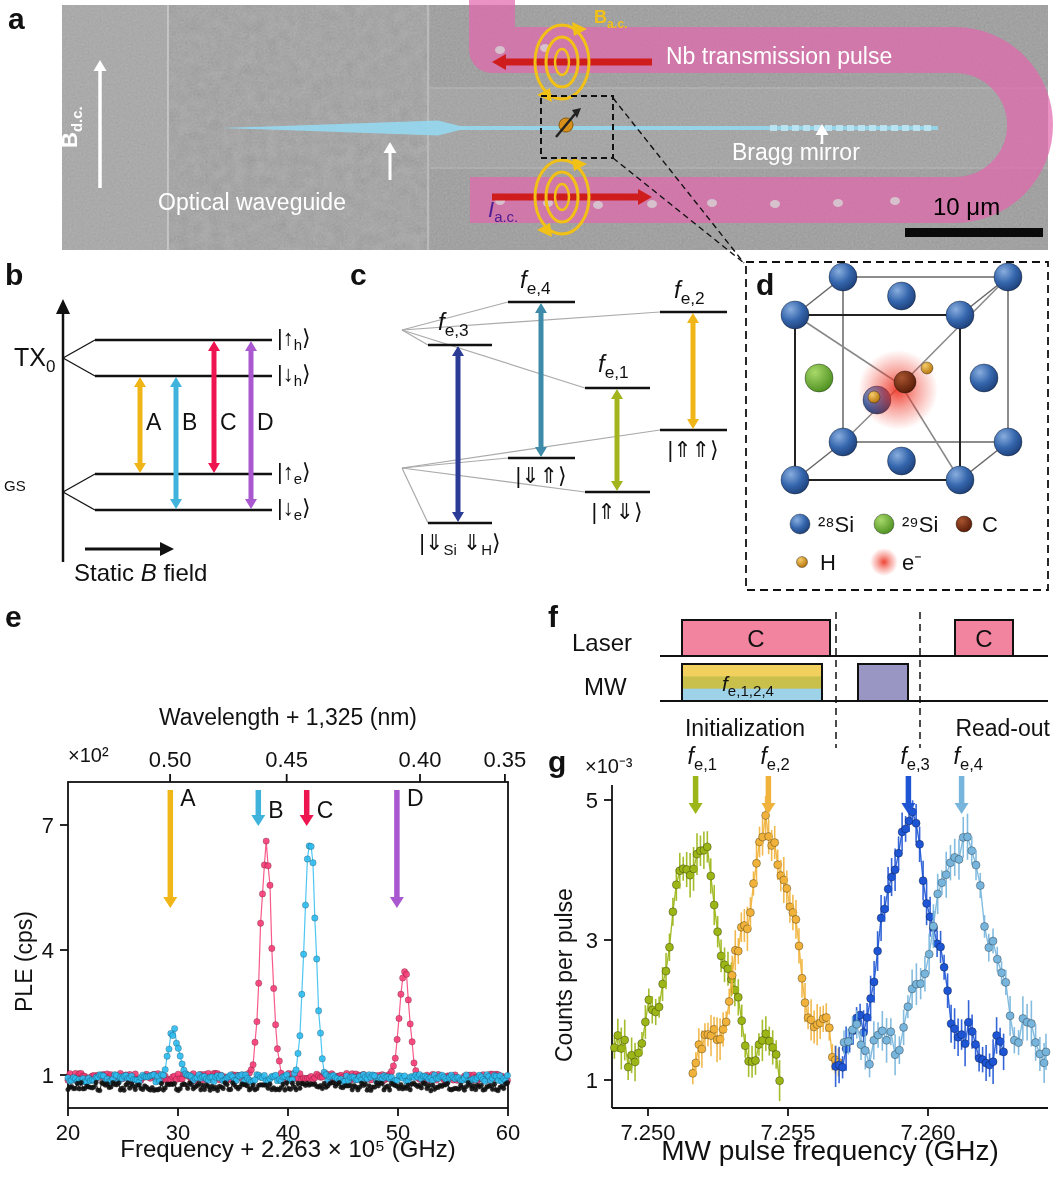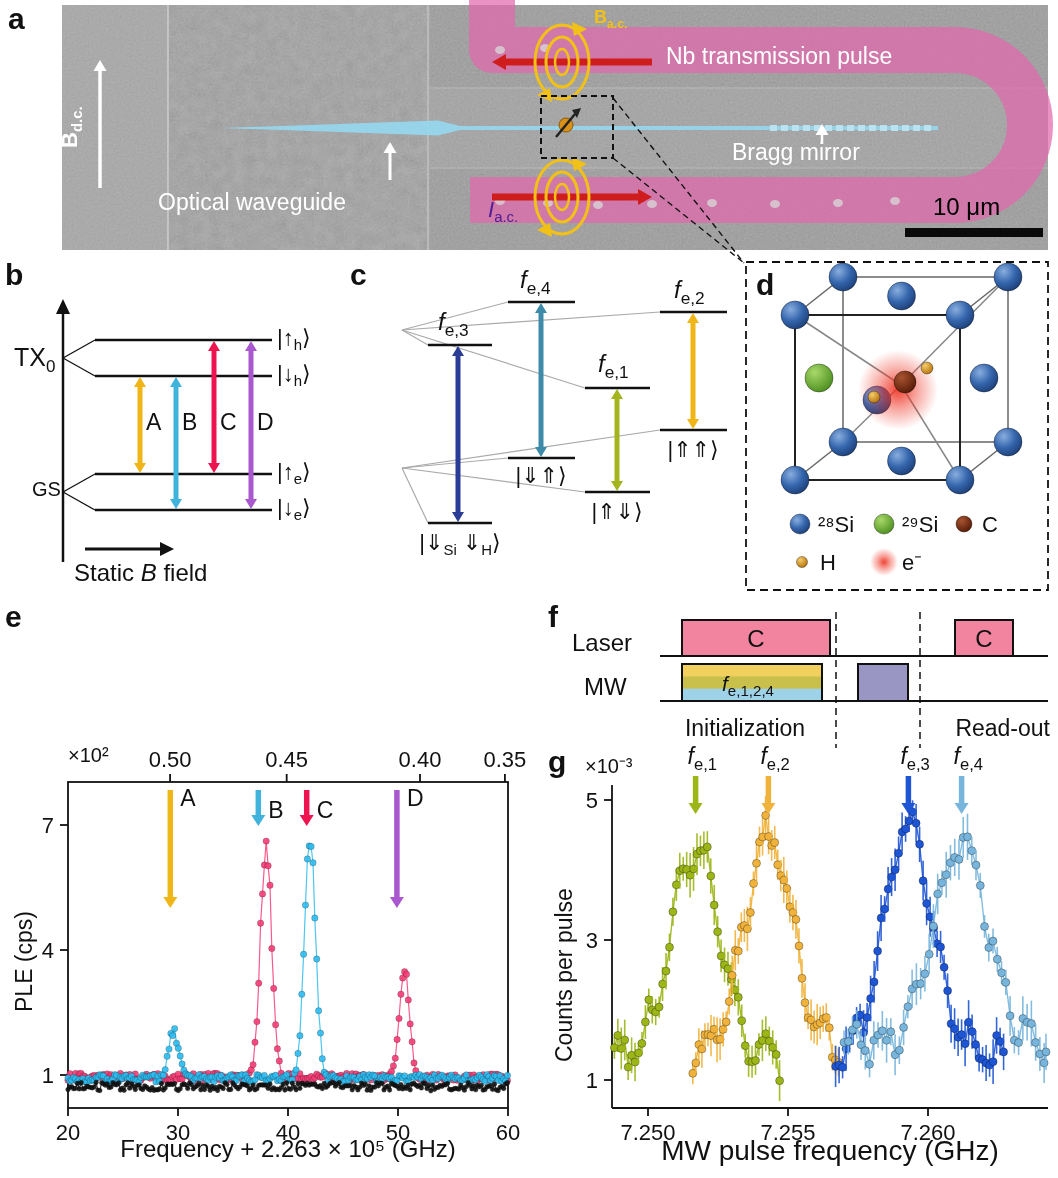--- a/index.html
+++ b/index.html
@@ -1418,27 +1418,28 @@
 
   <div class="lbl white" style="left:58px;top:148px;font-weight:bold;transform:rotate(-90deg);transform-origin:0 0;"><span>B</span><sub>d.c.</sub></div>
   <div class="lbl" style="left:594px;top:8px;color:#f2c117;font-weight:bold;font-size:18px"><span>B</span><sub>a.c.</sub></div>
   <div class="lbl white" style="left:666px;top:44px;font-size:23px">Nb transmission pulse</div>
   <div class="lbl white" style="left:732px;top:140px;font-size:23px">Bragg mirror</div>
   <div class="lbl white" style="left:158px;top:190px;font-size:23px">Optical waveguide</div>
   <div class="lbl" style="left:488px;top:198px;color:#4c1d95;font-size:22px"><i>I</i><sub>a.c.</sub></div>
   <div class="lbl" style="left:933px;top:194px;font-size:24px;color:#000">10 μm</div>
 
   <div class="lbl" style="left:14px;top:344px;font-size:25px"><span>TX</span><sub>0</sub></div>
-  <div class="lbl" style="left:32px;top:478px;font-size:20px">GS</div>
+  <div class="lbl" style="left:4px;top:478px;font-size:15px">GS</div>
   <div class="lbl" style="left:277px;top:326px"><span>|↑</span><sub>h</sub><span>⟩</span></div>
   <div class="lbl" style="left:277px;top:362px"><span>|↓</span><sub>h</sub><span>⟩</span></div>
   <div class="lbl" style="left:277px;top:460px"><span>|↑</span><sub>e</sub><span>⟩</span></div>
   <div class="lbl" style="left:277px;top:496px"><span>|↓</span><sub>e</sub><span>⟩</span></div>
   <div class="lbl" style="left:74px;top:560px;font-size:24px"><span>Static </span><i>B</i><span> field</span></div>
 
+  <div class="lbl" style="left:98px;top:705px;width:380px;text-align:center;font-size:23px">Wavelength + 1,325 (nm)</div>
   <div class="lbl" style="left:68px;top:744px;font-size:20px">×10²</div>
   <div class="lbl" style="left:12px;top:1012px;font-size:23px;transform:rotate(-90deg);transform-origin:0 0">PLE (cps)</div>
   <div class="lbl" style="left:68px;top:1136px;width:440px;text-align:center;font-size:24px">Frequency + 2.263 × 10⁵ (GHz)</div>
 
   <div class="lbl" style="left:572px;top:630px;font-size:24px">Laser</div>
   <div class="lbl" style="left:584px;top:674px;font-size:24px">MW</div>
   <div class="lbl" style="left:655px;top:716px;width:180px;text-align:center;font-size:23px">Initialization</div>
   <div class="lbl" style="left:925px;top:716px;width:125px;text-align:right;font-size:23px">Read-out</div>
 
   <div class="lbl" style="left:585px;top:755px;font-size:20px">×10⁻³</div>

